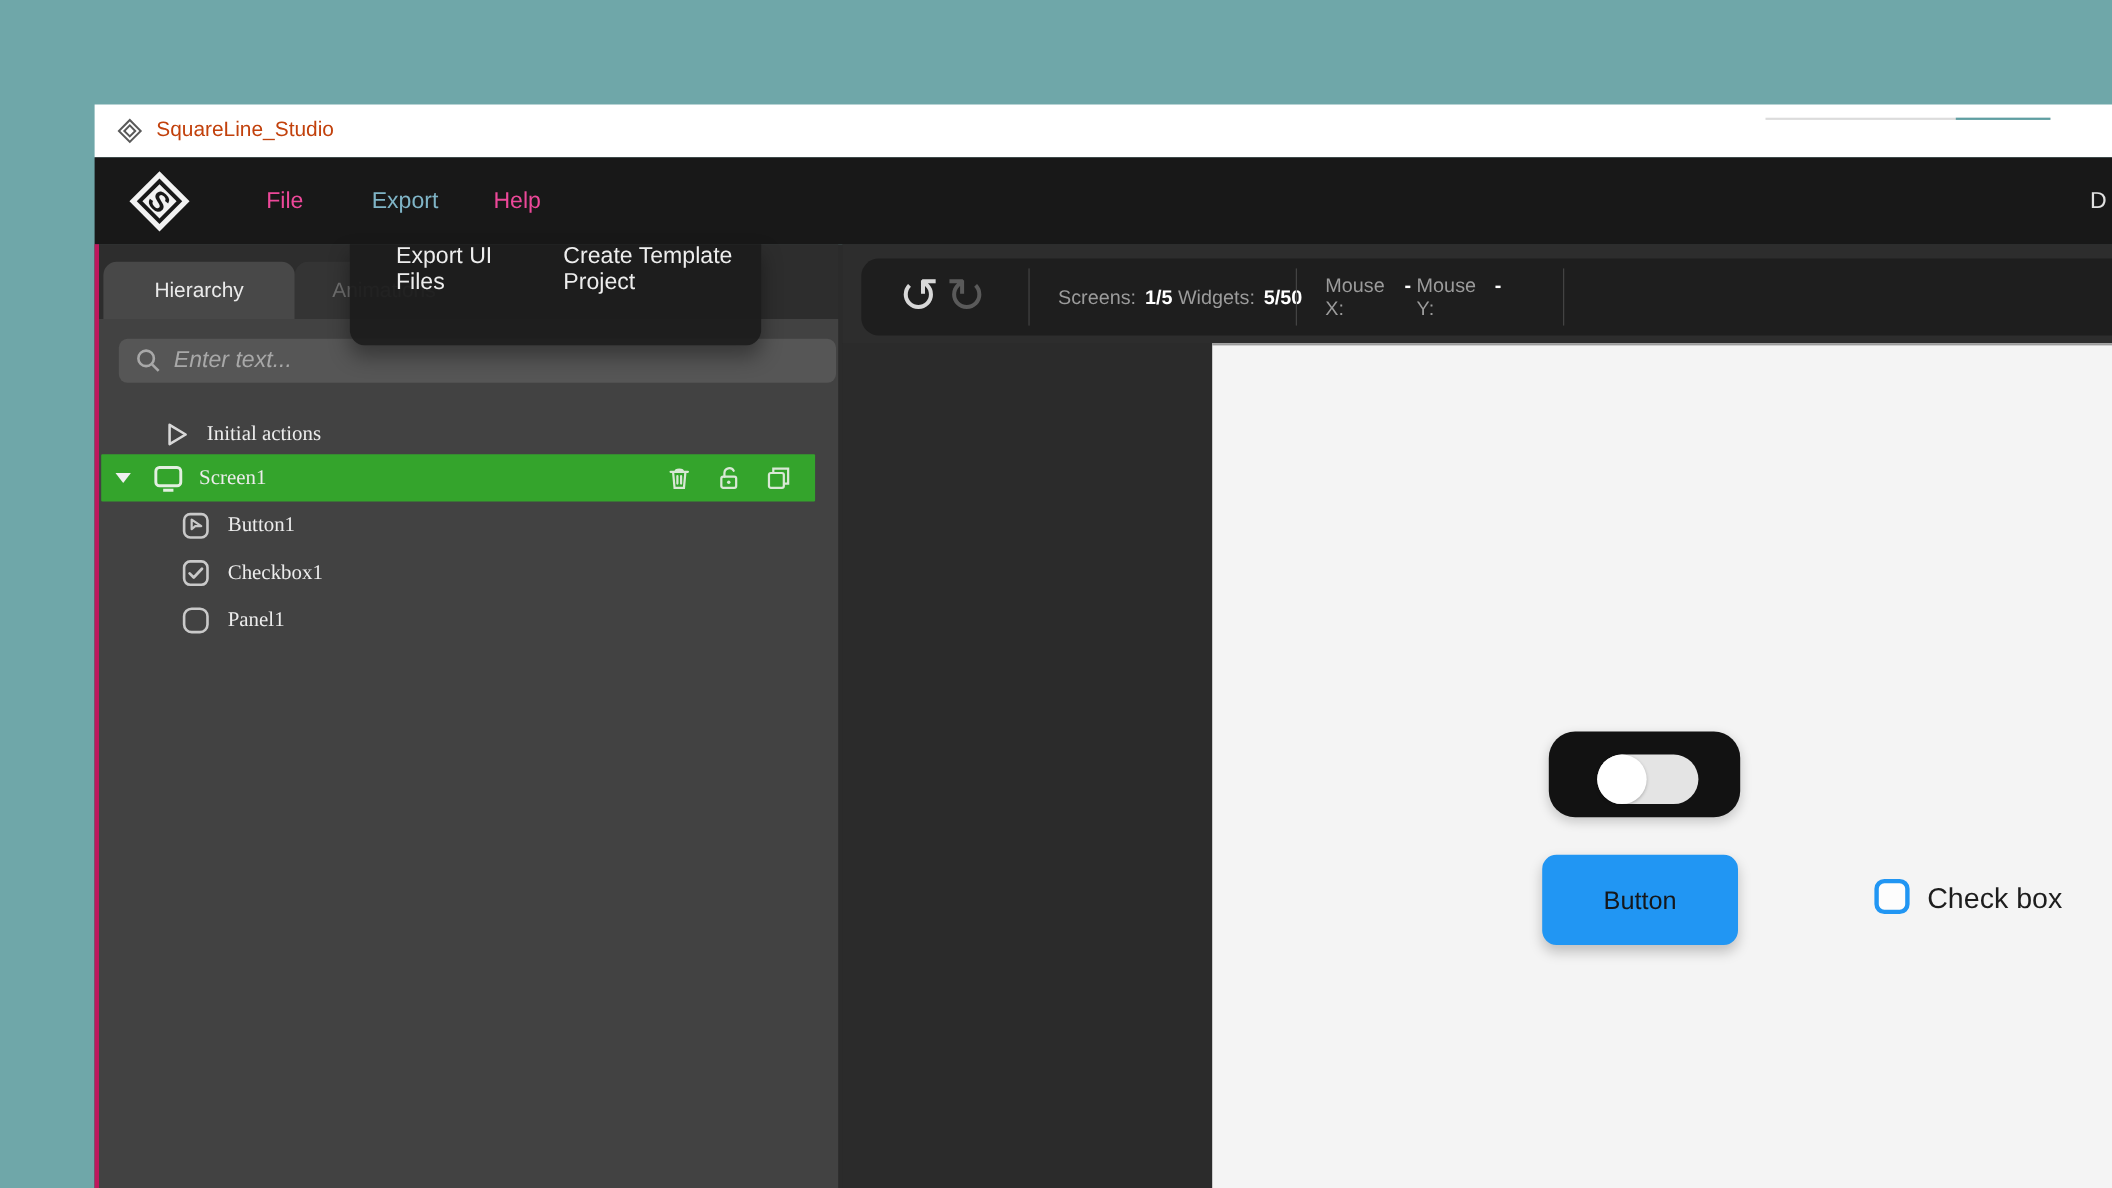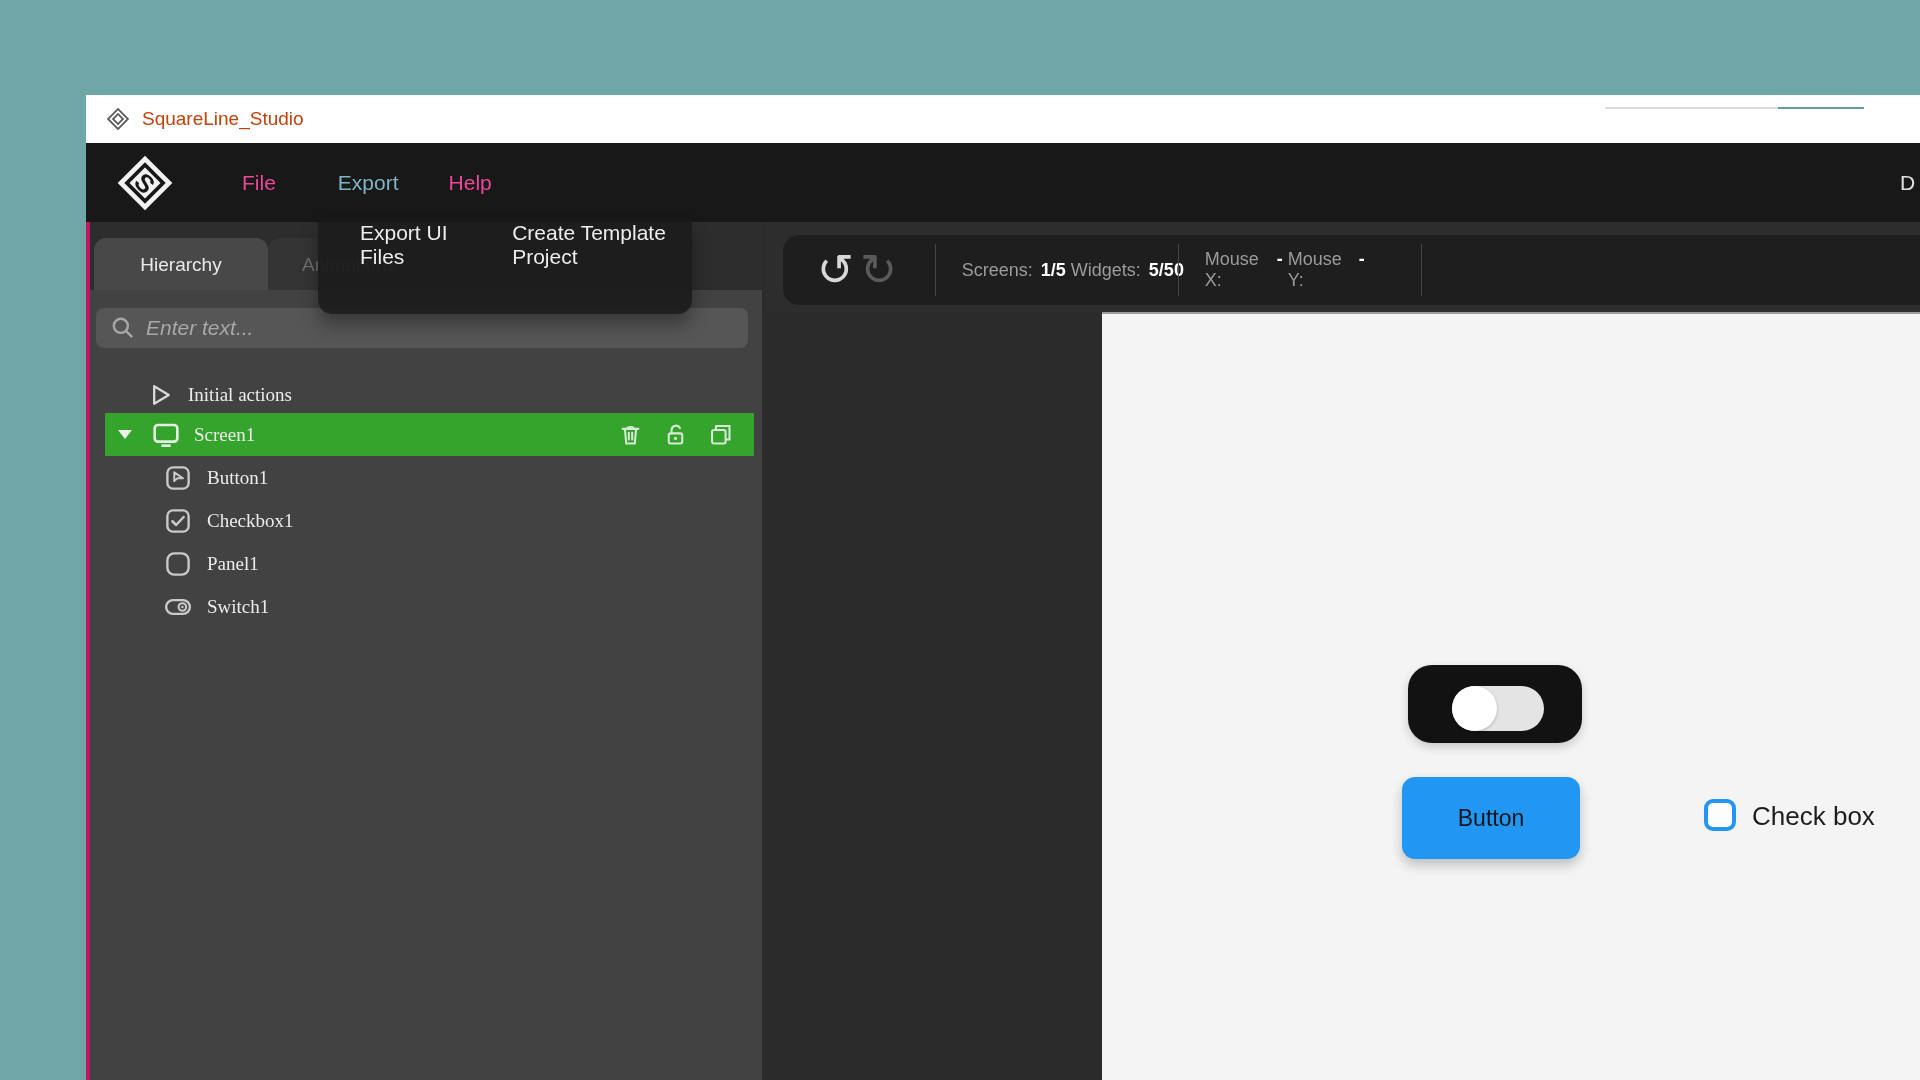--- a/index.html
+++ b/index.html
@@ -31,31 +31,31 @@
           border-left:4px solid #be185d; }
 
   
   .sidebar { position:absolute; left:0px; top:0; width:672px; height:100%; background:#2d2d2d; }
   .tab { position:absolute; top:16px; height:53px; border-radius:12px 12px 0 0;
          display:flex; align-items:center; font-size:19px; }
   .tab-hierarchy { left:4px; width:174px; background:#484848; color:#eaeaea; justify-content:center; }
   .tab-animations{ left:178px; width:300px; background:#343434; color:#6e6e6e; padding-left:34px; }
   .side-content { position:absolute; left:0; top:68px; width:672px; bottom:0; background:#424242; }
 
-  .searchbox { position:absolute; left:6px; top:18px; width:652px; height:40px; background:#565656;
+  .searchbox { position:absolute; left:18px; top:18px; width:652px; height:40px; background:#565656;
                border-radius:8px; display:flex; align-items:center; padding-left:14px; }
   .searchbox input { background:transparent; border:none; outline:none; font-style:italic;
                      font-size:21px; color:#cfcfcf; width:560px; margin-left:10px;
                      font-family:"Liberation Sans","DejaVu Sans",sans-serif; }
   .searchbox input::placeholder { color:#a8a8a8; opacity:1; }
 
   .tree-row { position:absolute; left:0; width:672px; height:43px; display:flex; align-items:center;
               color:#ececec; font-size:19px;font-family:Liberation Serif, serif; }
   .tree-row .t-ic { display:flex; align-items:center; justify-content:center; }
-  .row-screen { left:15px; width:649px; background:#34a42c; border-radius:1px; }
+  .row-screen { left:2px; width:649px; background:#34a42c; border-radius:1px; }
   .caret { width:0; height:0; border-left:7px solid transparent; border-right:7px solid transparent;
            border-top:9px solid #f0f0f0; margin-left:13px; }
   .screen-actions { position:absolute; right:20px; top:0; height:43px; display:flex; align-items:center; gap:18px; }
 
   
   .workspace { position:absolute; left:676px; top:0; right:0; bottom:0; background:#2b2b2b; }
   .toolstrip { position:absolute; left:0; top:0; right:0; height:90px; background:#2d2d2d; }
   .toolbox { position:absolute; left:17px; top:13px; right:-12px; height:70px; background:#1e1e1e;
              border-radius:16px 0 0 16px; display:flex; align-items:center; }
   .undo { font-size:44px; line-height:60px; color:#d8d8d8; margin-left:34px; }
@@ -213,30 +213,20 @@
 
           <div class="tree-row" style="top:252px;">
             <span class="t-ic" style="margin-left:73px;">
               <svg viewBox="0 0 24 24" width="30" height="30">
                 <rect x="3.5" y="3.5" width="17" height="17" rx="5.5" fill="none" stroke="#c9c9c9" stroke-width="1.9"></rect>
               </svg>
             </span>
             <span style="margin-left:14px;">Panel1</span>
           </div>
 
-          <div class="tree-row" style="top:295px;">
-            <span class="t-ic" style="margin-left:73px;">
-              <svg viewBox="0 0 24 24" width="30" height="30">
-                <rect x="2.5" y="6.5" width="19" height="11" rx="5.5" fill="none" stroke="#c9c9c9" stroke-width="1.9"></rect>
-                <circle cx="15.5" cy="12" r="3" fill="none" stroke="#c9c9c9" stroke-width="1.7"></circle>
-                <circle cx="15.5" cy="12" r="1" fill="#c9c9c9"></circle>
-              </svg>
-            </span>
-            <span style="margin-left:14px;">Switch1</span>
-          </div>
 
 
         </div>
       </div>
 
       <div class="workspace">
         <div class="toolstrip">
           <div class="toolbox">
             <span class="undo">↺</span>
             <span class="redo">↻</span>

